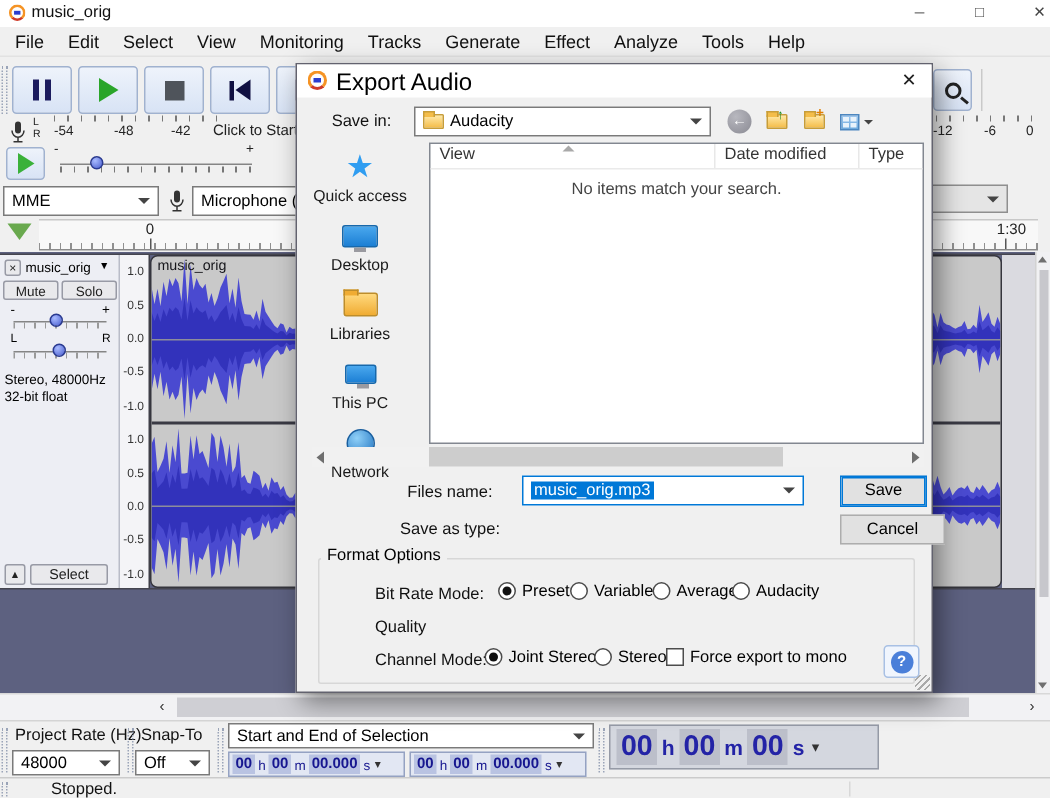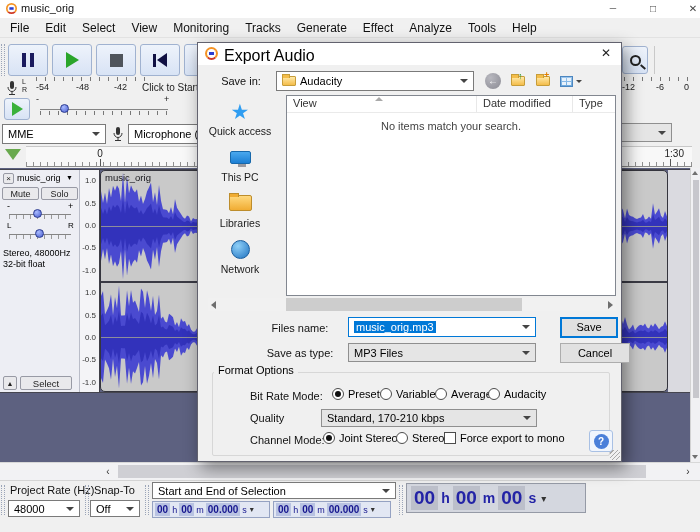--- a/index.html
+++ b/index.html
@@ -331,20 +331,25 @@
   <div class="bigtime">
       <span class="t-digit">00</span>
       <span class="t-unit">h</span>
       <span class="t-digit">00</span>
       <span class="t-unit">m</span>
       <span class="t-digit">00</span>
       <span class="t-unit">s</span>
       <span class="t-arrow">▾</span>
     </div>
 
+  <div class="statusbar">
+    <div class="grip" style="left:1px;top:2px;height:10px"></div>
+    <span class="lbl11" style="left:34px;top:1px">Stopped.</span>
+    <div class="vline" style="left:566px;top:2px;height:10px"></div>
+  </div>
 
   <div class="dialog">
     <div class="dtitle">
       <span class="aud-logo" style="position:absolute;left:7px;top:4px"></span>
       <span class="dtitle-text">Export Audio</span>
       <span class="dclose">✕</span>
     </div>
 
     <span class="dlabel" style="left:14px;top:32px;width:58px">Save in:</span>
     <div class="combo" style="left:78px;top:28px;width:198px;height:20px">
@@ -374,32 +379,38 @@
 
     <div style="position:absolute;left:4px;top:56px;display:flex;flex-direction:column;gap:2px">
       <div class="place">
           <span class="pico">
             <span class="i-star">★</span>
           </span>
           <span class="plabel">Quick access</span>
         </div>
       <div class="place">
           <span class="pico">
-            <span class="mon small"></span>
+            <span class="mon"></span>
           </span>
-          <span class="plabel">This PC</span>
+          <span class="plabel">Desktop</span>
         </div>
       <div class="place">
           <span class="pico">
             <span class="lib-folder"></span>
           </span>
           <span class="plabel">Libraries</span>
         </div>
       <div class="place">
           <span class="pico">
+            <span class="mon small"></span>
+          </span>
+          <span class="plabel">This PC</span>
+        </div>
+      <div class="place">
+          <span class="pico">
             <span class="globe"></span>
           </span>
           <span class="plabel">Network</span>
         </div>
     </div>
 
     <div class="dlist">
       <div class="dlist-header">
         <span class="hcell" style="width:190px">View</span>
         <span class="hcell" style="width:96px">Date modified</span>
@@ -413,23 +424,20 @@
       <div class="dthumb"></div>
       <i class="sb-arrow" style="right:3px;top:3px;border-top:4px solid transparent;border-bottom:4px solid transparent;border-left:5px solid #6e6e6e"></i>
     </div>
 
     <span class="dlabel" style="left:60px;top:279px;width:84px">Files name:</span>
     <div class="combo" style="left:150px;top:274px;width:188px;height:20px;border-color:#0078d7">
       <span style="background:#0078d7;color:#fff;padding:0 2px">music_orig.mp3</span>
     </div>
     <span class="btn default" style="left:362px;top:274px;width:58px;height:21px;line-height:19px">Save</span>
     <span class="dlabel" style="left:60px;top:304px;width:84px">Save as type:</span>
-    <div class="combo gray" style="left:150px;top:300px;width:188px;height:19px">
-        <span>MP3 Files</span>
-      </div>
     <span class="btn" style="left:362px;top:300px;width:70px;height:20px;line-height:18px">Cancel</span>
 
     <span class="legend" style="left:16px;top:321px">Format Options</span>
     <div class="groupbox" style="left:14px;top:329px;width:398px;height:84px"></div>
     <span class="dlabel" style="left:52px;top:347px;text-align:center">Bit Rate Mode:</span>
     <span class="radio-item" style="left:134px;top:345px">
         <i class="radio sel"></i>
         <span>Preset</span>
       </span>
     <span class="radio-item" style="left:182px;top:345px">
@@ -438,23 +446,20 @@
       </span>
     <span class="radio-item" style="left:237px;top:345px">
         <i class="radio"></i>
         <span>Average</span>
       </span>
     <span class="radio-item" style="left:290px;top:345px">
         <i class="radio"></i>
         <span>Audacity</span>
       </span>
     <span class="dlabel" style="left:52px;top:369px;text-align:left">Quality</span>
-    <div class="combo gray" style="left:123px;top:366px;width:216px;height:18px">
-        <span>Standard, 170-210 kbps</span>
-      </div>
     <span class="dlabel" style="left:52px;top:391px;text-align:left">Channel Mode:</span>
     <span class="radio-item" style="left:125px;top:389px">
         <i class="radio sel"></i>
         <span>Joint Stereo</span>
       </span>
     <span class="radio-item" style="left:198px;top:389px">
         <i class="radio"></i>
         <span>Stereo</span>
       </span>
     <span class="radio-item" style="left:246px;top:389px">

